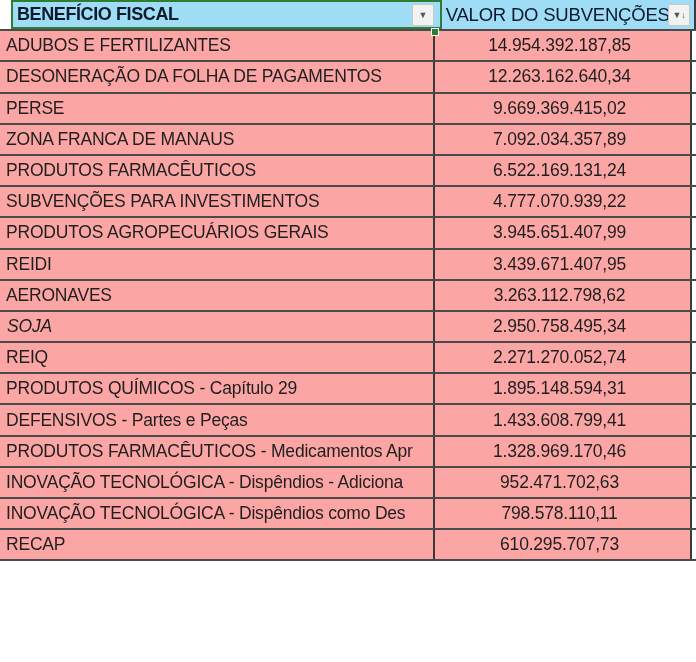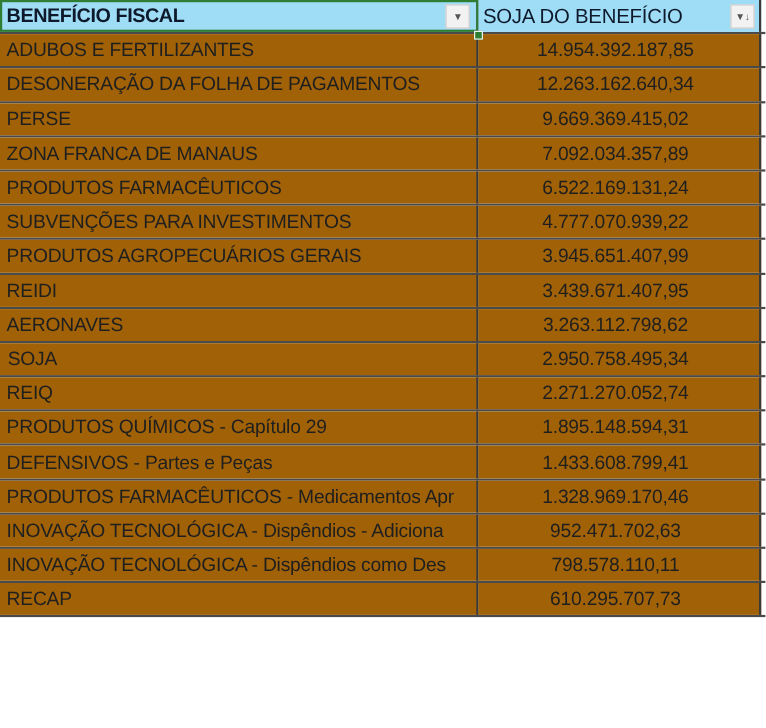--- a/index.html
+++ b/index.html
@@ -45,37 +45,38 @@
     .col-b {
       width: 257px;
       justify-content: center;
       padding-right: 6px;
       border-right: 2px solid #3a3a3a;
     }
     .data-row {
       border-bottom: 2px solid #4a4a4a;
     }
     .data-row .col-a, .data-row .col-b {
-      background: #a16207;
+      background: #fca5a5;
     }
     .header-row {
       border-bottom: 2px solid #4a4a4a;
     }
     .header-row .cell {
       background: #9fdcf5;
       font-weight: bold;
       color: #0e1a2b;
     }
     .header-row .col-a {
       font-size: 18px;
       letter-spacing: -0.4px;
       position: relative;
       outline: 2px solid #2e7d32;
       outline-offset: -2px;
       padding-right: 22px;
+      margin-left: 11px;
     }
     .header-row .col-b {
       font-weight: normal;
       font-size: 18.5px;
       justify-content: flex-start;
       padding-left: 4px;
       position: relative;
       color: #0e1a2b;
     }
     .filter-btn {
@@ -114,21 +115,21 @@
 <body>
 
 <div class="sheet">
 
   <div class="row header-row">
     <div class="cell col-a">
       <span>BENEFÍCIO FISCAL</span>
       <span class="filter-btn a">▼</span>
     </div>
     <div class="cell col-b">
-      <span>SOJA DO BENEFÍCIO</span>
+      <span>VALOR DO SUBVENÇÕES</span>
       <span class="filter-btn b">▼↓</span>
     </div>
     <div class="sel-handle"></div>
   </div>
 
   <div id="rows-container">
   <div class="row data-row">
     <div class="cell col-a">
       <span>ADUBOS E FERTILIZANTES</span>
     </div>
@@ -206,21 +207,21 @@
     <div class="cell col-a">
       <span>AERONAVES</span>
     </div>
     <div class="cell col-b">
       <span class="value">3.263.112.798,62</span>
     </div>
   </div>
 
   <div class="row data-row">
     <div class="cell col-a indent-1">
-      <span style="padding-left: 4px;"> SOJA</span>
+      <span style="padding-left: 4px; font-style: italic;"> SOJA</span>
     </div>
     <div class="cell col-b">
       <span class="value">2.950.758.495,34</span>
     </div>
   </div>
 
   <div class="row data-row">
     <div class="cell col-a">
       <span>REIQ</span>
     </div>

